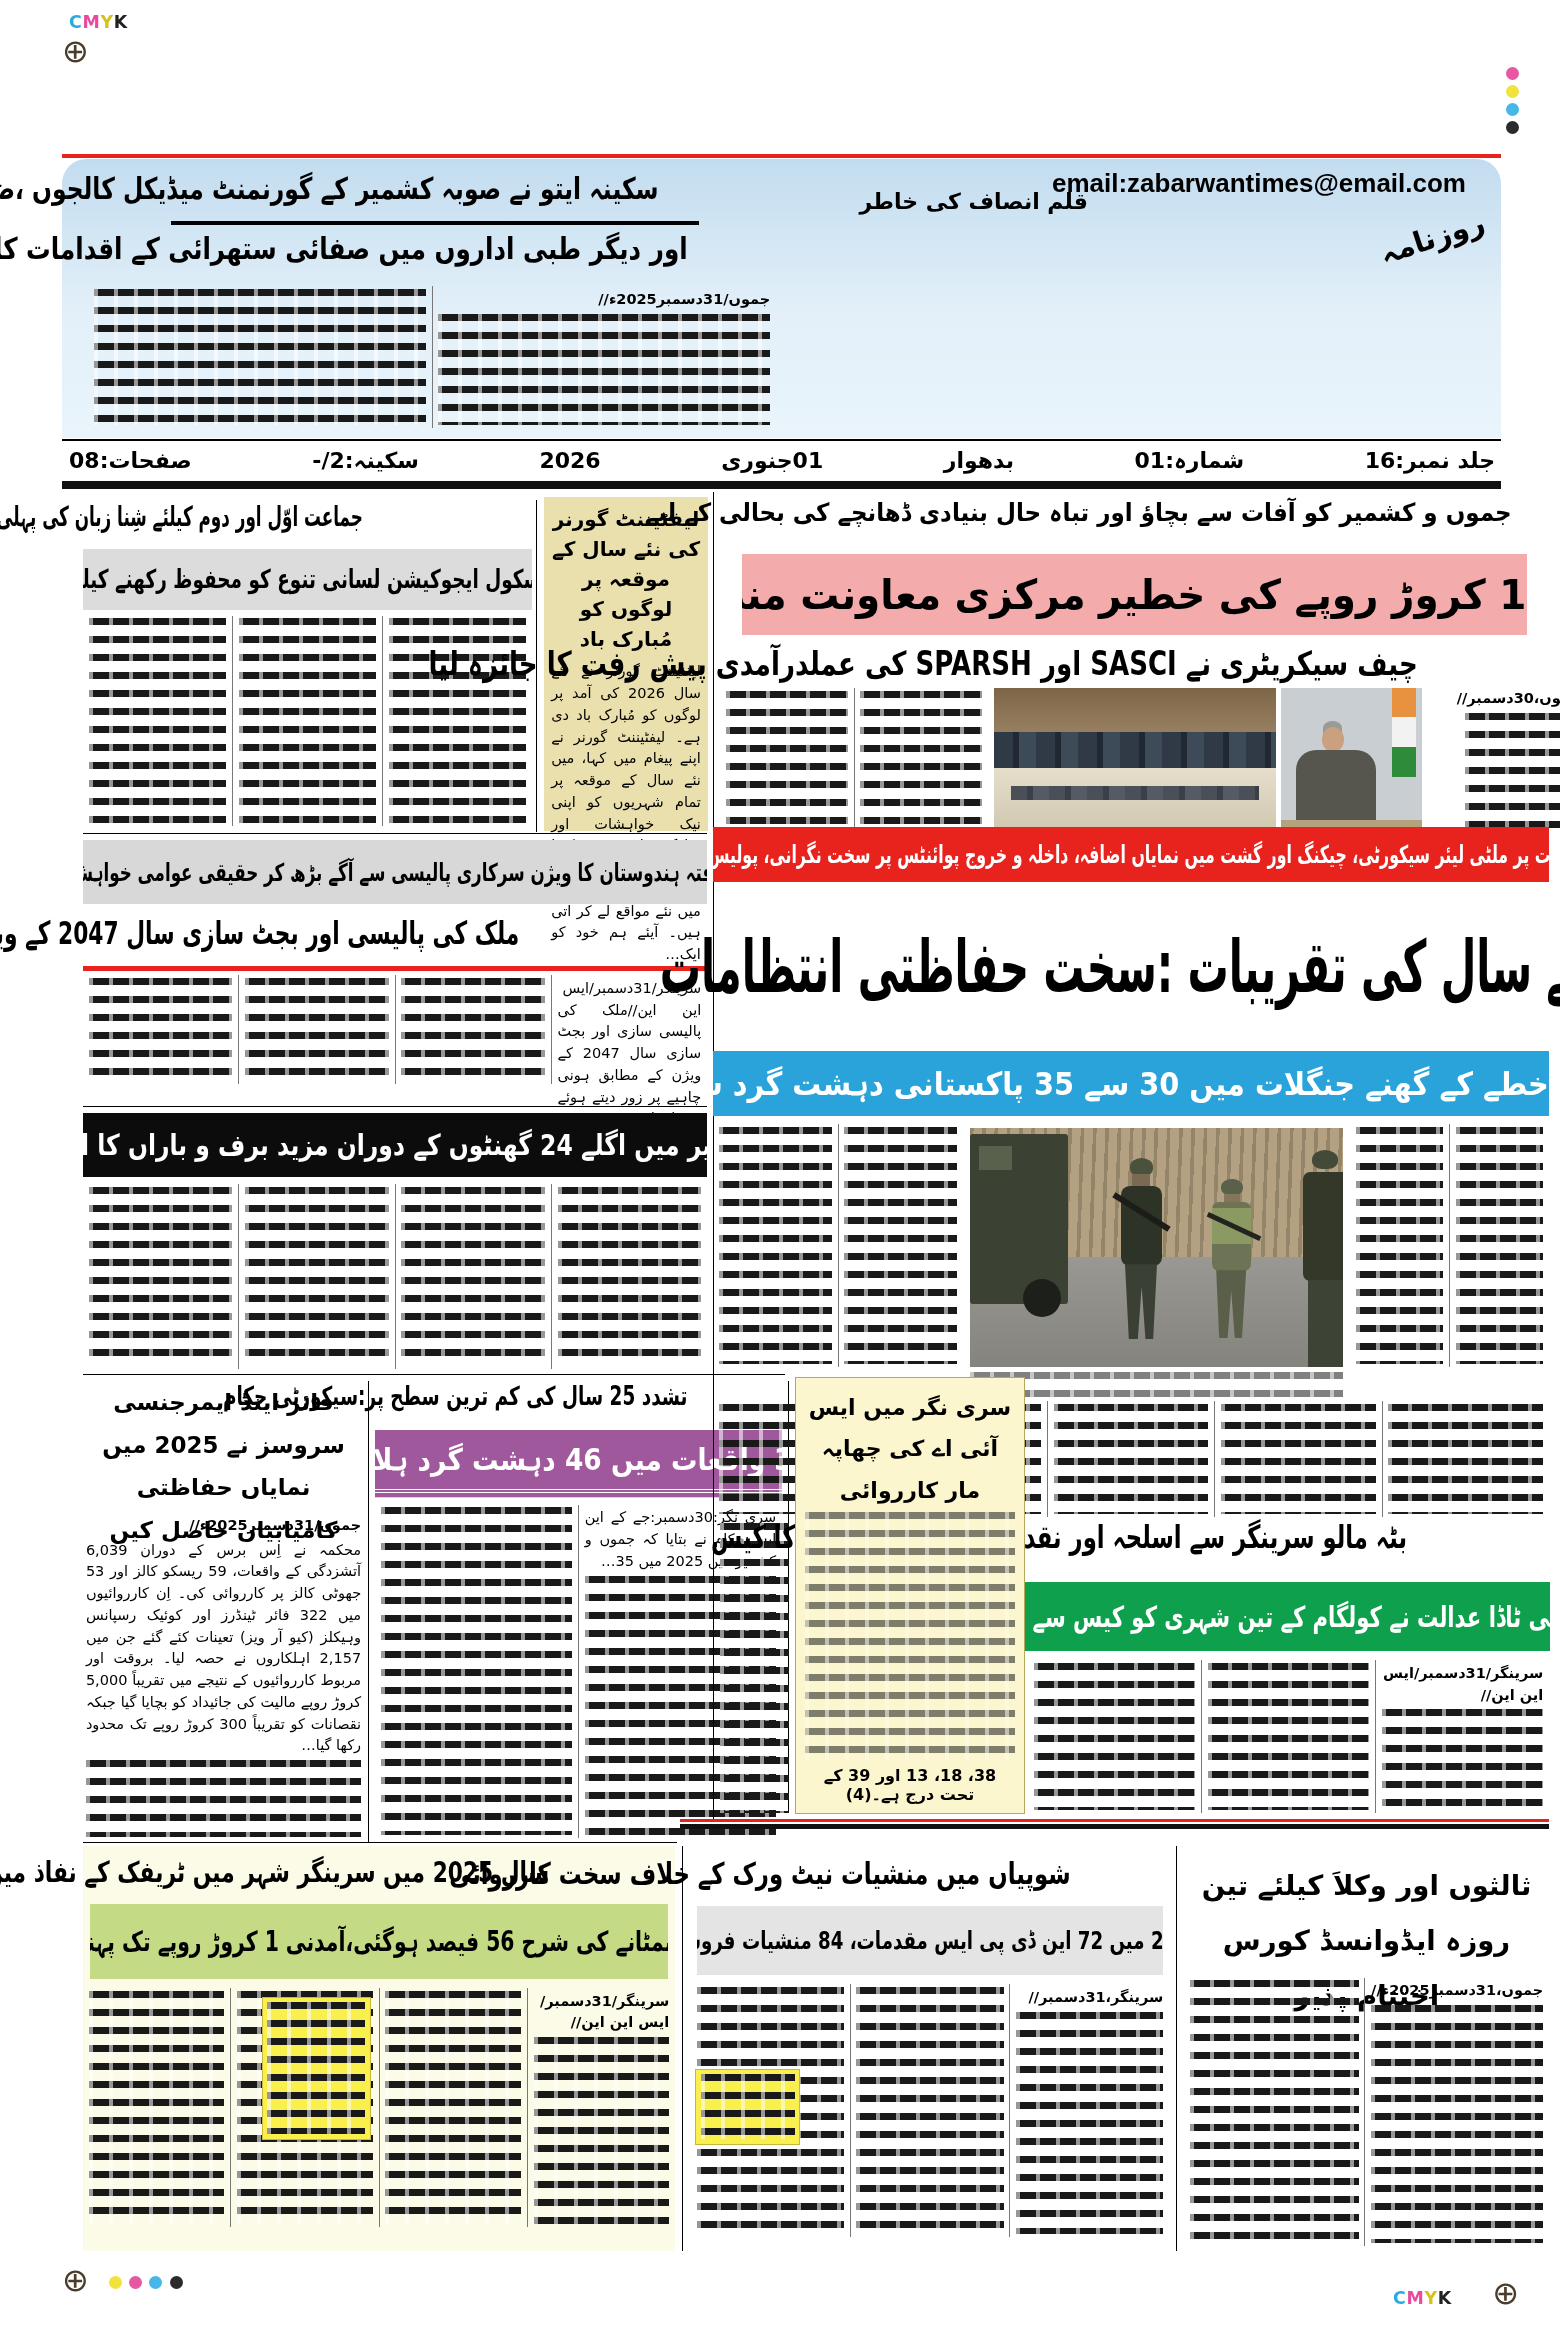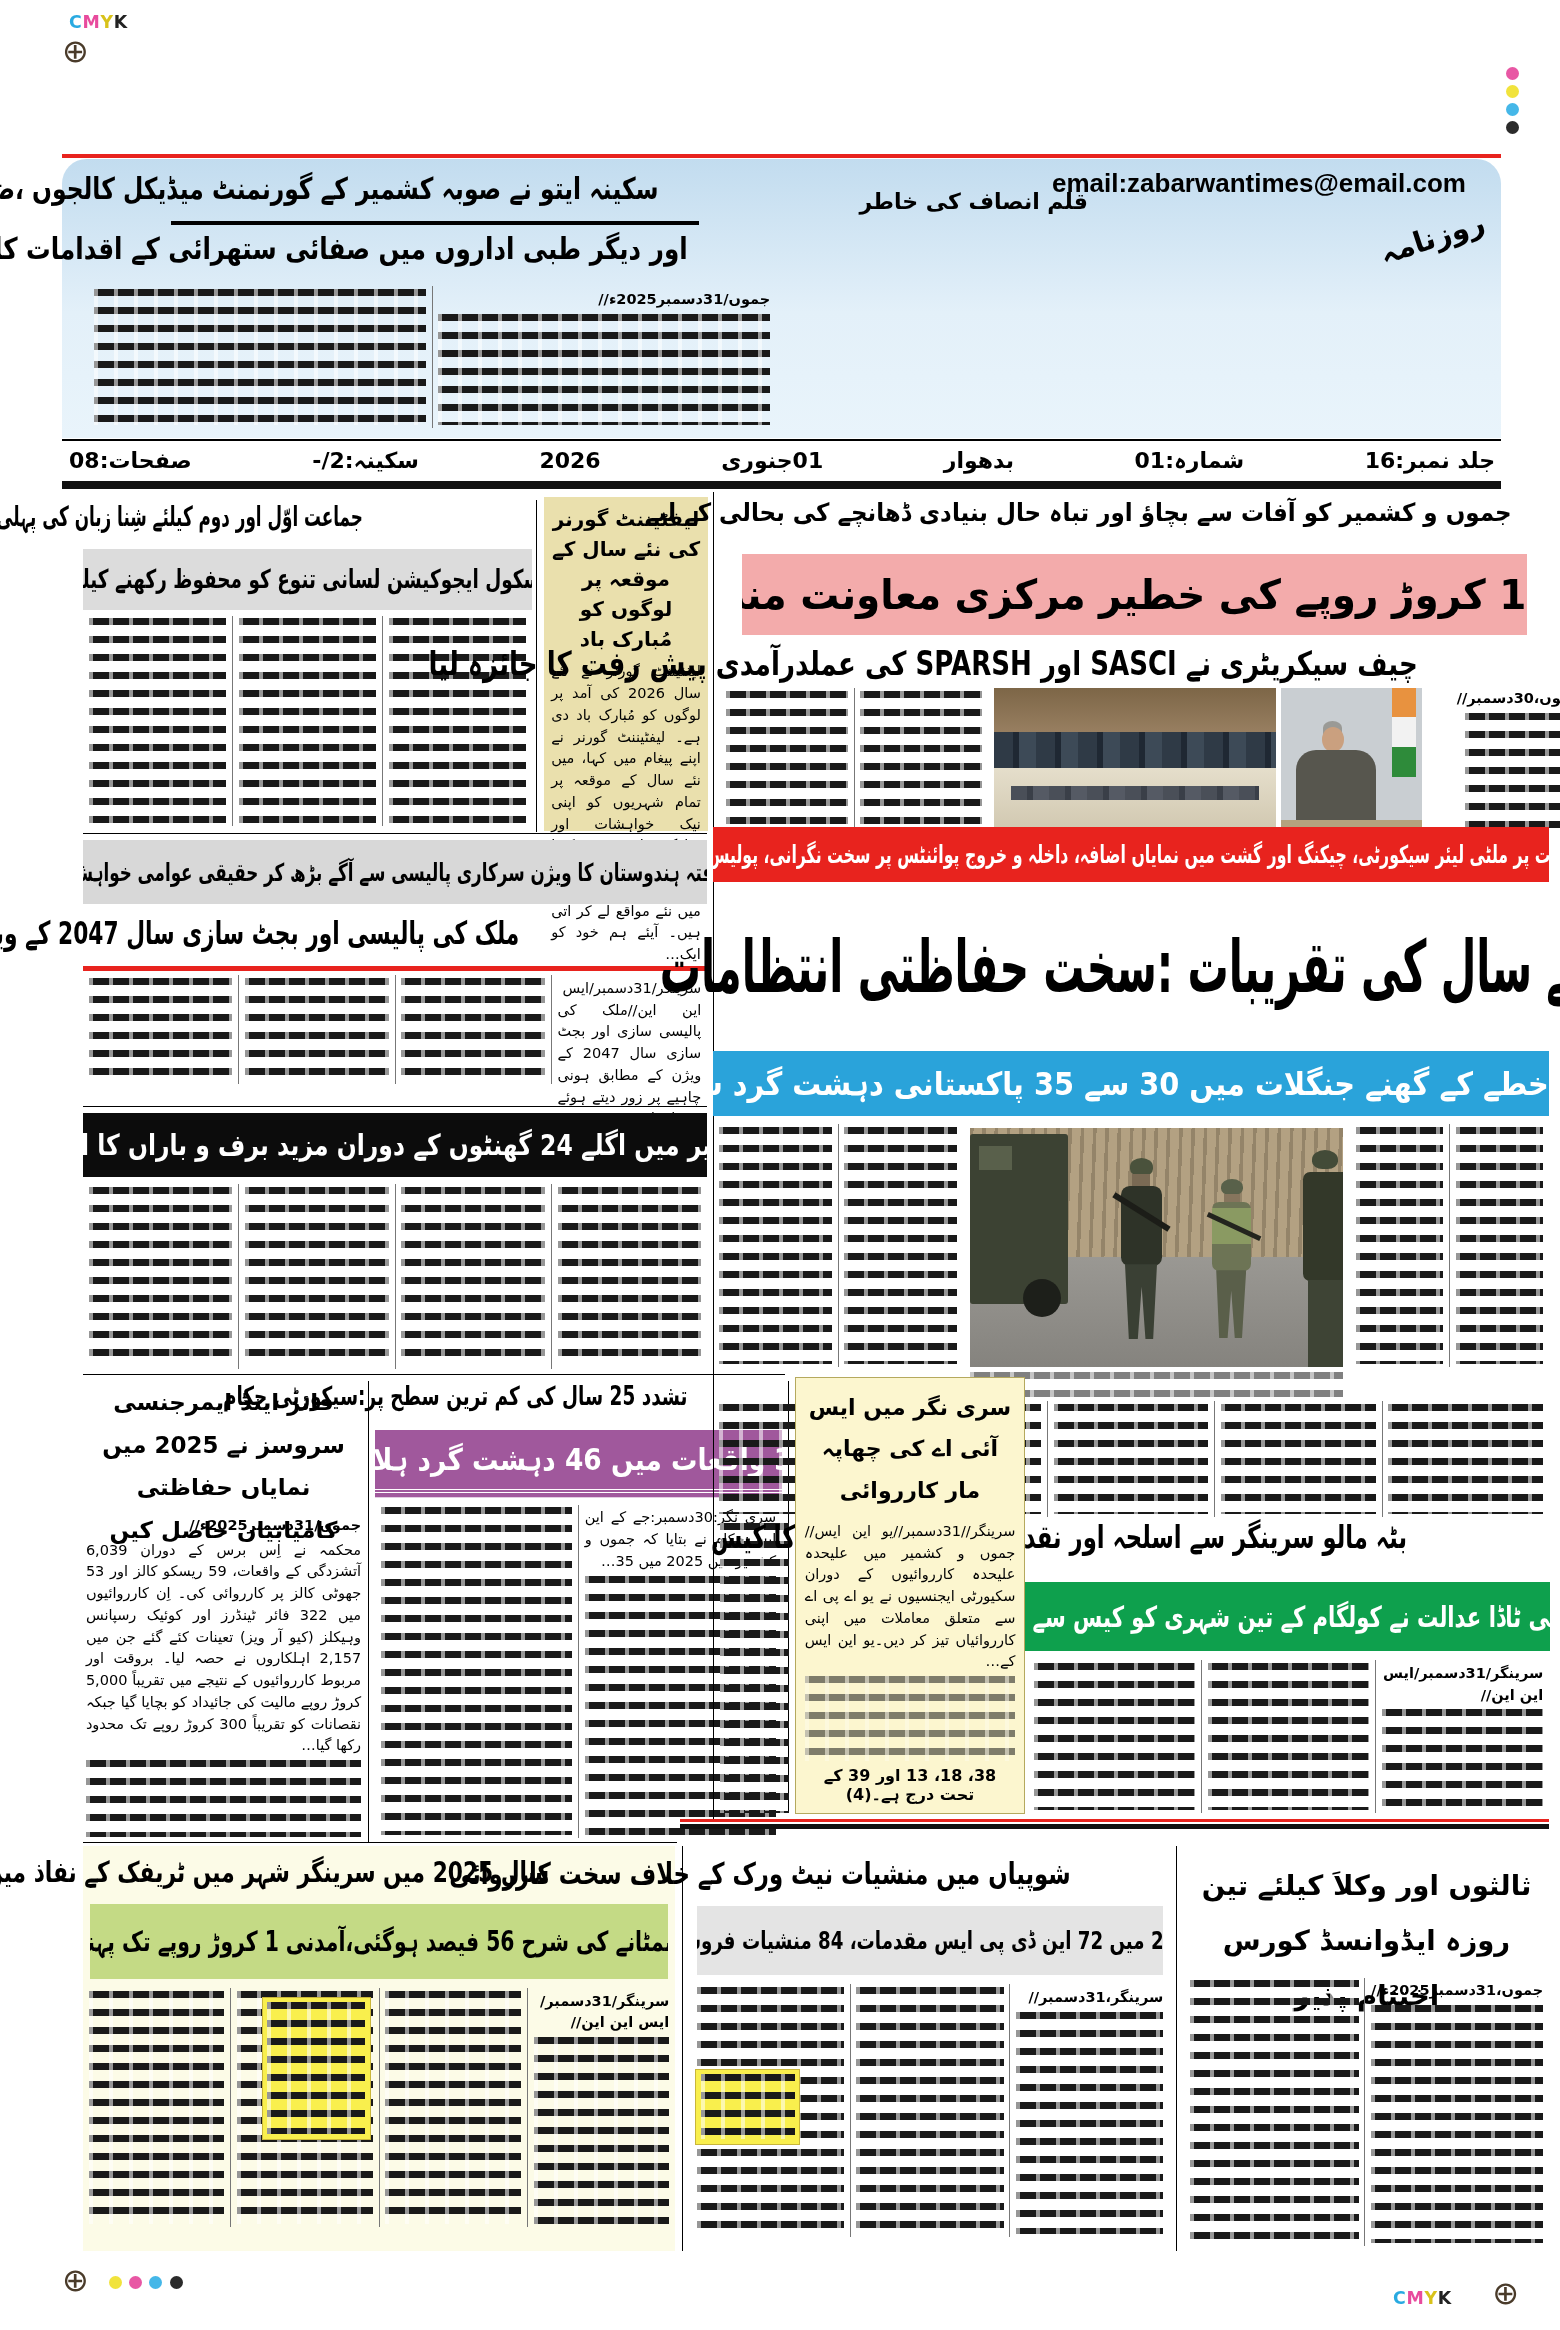--- a/index.html
+++ b/index.html
@@ -301,21 +301,20 @@
         </div>
     </div>
   </div>
 
   <div class="abs" style="left:717px;top:1520px;width:69px;height:290px;padding:2.9px">
       <i class="tf" style="height:100%"></i>
     </div>
 
   <div class="abs urdu" style="left:795px;top:1377px;width:230px;height:437px;background:#fcf6cf;border:0.7px solid #b5a95e;box-sizing:border-box;padding:8.7px;display:flex;flex-direction:column;z-index:6">
     <div class="b ctr" style="font-size:22px;line-height:1.9">سری نگر میں ایس آئی اے کی چھاپہ مار کارروائی</div>
-    <p class="lead" style="margin-top:8.7px">سرینگر//31دسمبر//یو این ایس//جموں و کشمیر میں علیحدہ علیحدہ کارروائیوں کے دوران سکیورٹی ایجنسیوں نے یو اے پی اے سے متعلق معاملات میں اپنی کارروائیاں تیز کر دیں۔یو این ایس کے…</p>
     <i class="tf light"></i>
     <div class="b ctr" style="font-size:16px;margin-top:5.8px">38، 18، 13 اور 39 کے تحت درج ہے۔(4)</div>
   </div>
 
   <div class="abs" style="left:1028px;top:1518px;width:521px">
     <div class="urdu b ctr" style="font-size:32px;height:59px">
       <span class="fit" style="--sx:.71">بٹہ مالو سرینگر سے اسلحہ اور نقدی رقم کی برآمدگی کا کیس</span></div>
     <div class="band urdu abs" style="left:-14.5px;top:64px;width:536px;height:69px;background:#0ea04d;color:#fff;font-size:29px">
       <span class="fit" style="--sx:.73">سرینگر کی ٹاڈا عدالت نے کولگام کے تین شہری کو کیس سے بری کر دیا</span>
       </div>

